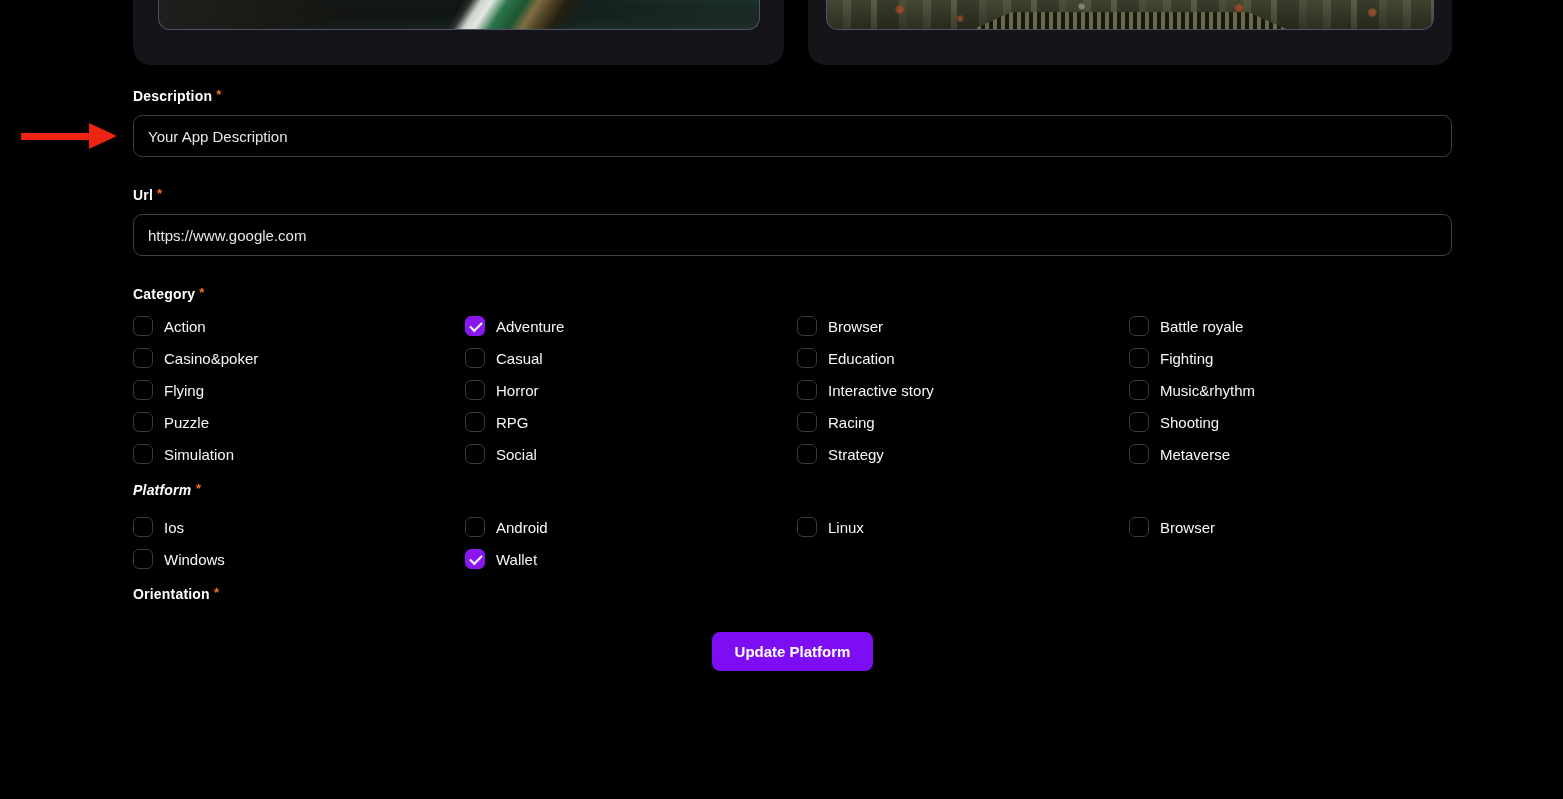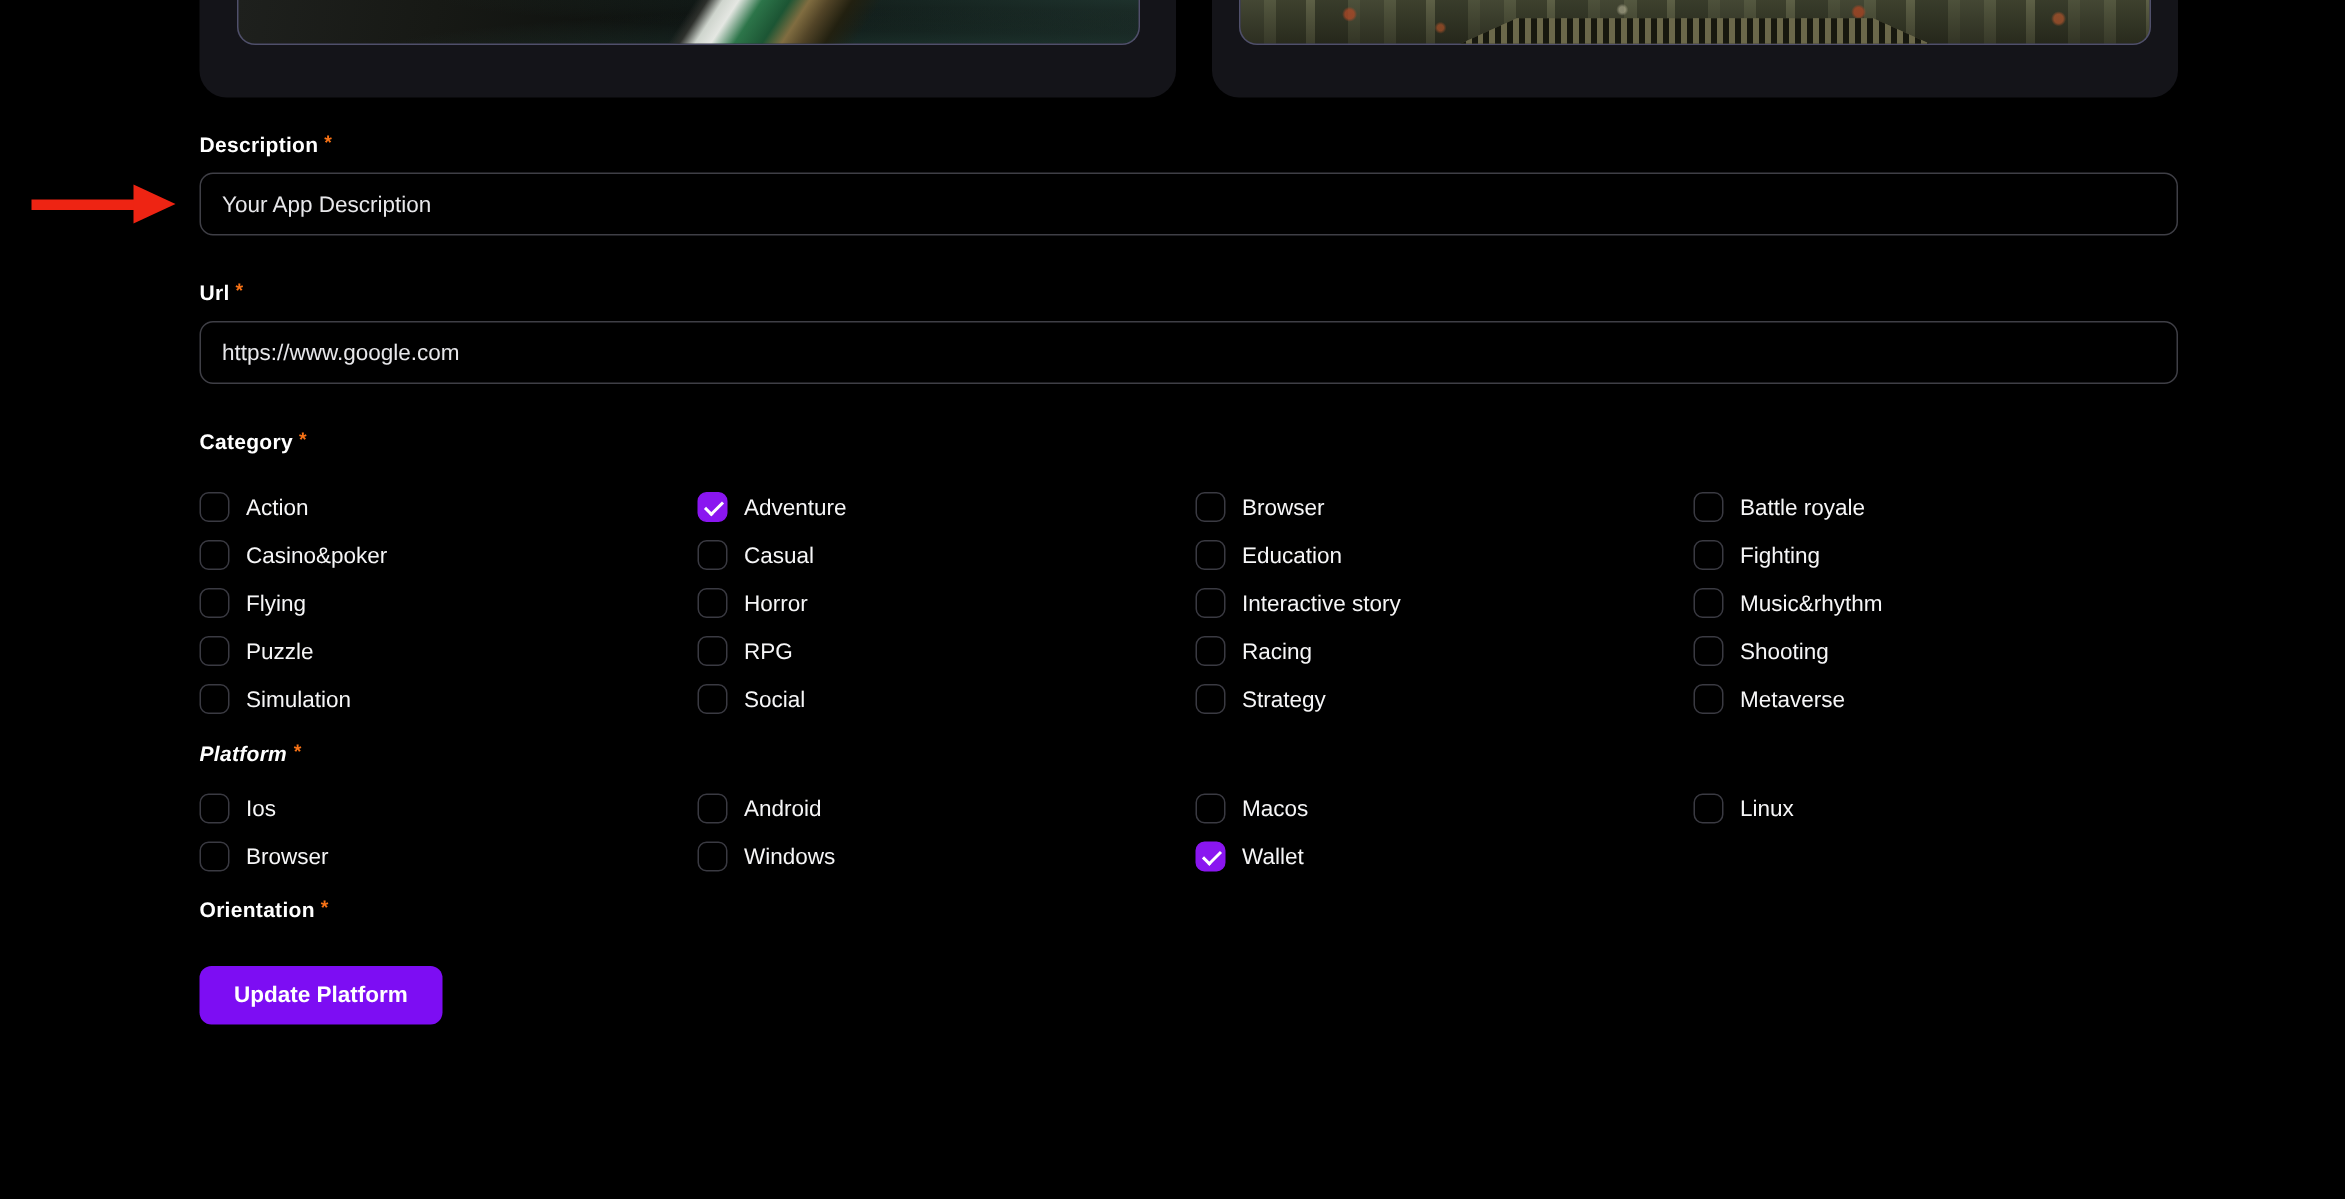--- a/index.html
+++ b/index.html
@@ -98,21 +98,21 @@
     border-radius: 9px;
     color: #e7e7ea;
     font-family: "Liberation Sans", sans-serif;
     font-size: 15px;
     padding: 16px 14px;
     outline: none;
   }
   .lbl-url, .lbl-category { margin-top: 29px; }
 
   .cb-grid {
-    margin-top: 20px;
+    margin-top: 8px;
     display: grid;
     grid-template-columns: 332px 332px 332px auto;
     grid-auto-rows: 32px;
     align-items: center;
   }
   .cb-item { display: flex; align-items: center; gap: 11px; cursor: pointer; height: 32px; }
   .cb-box {
     width: 20px; height: 20px; flex: 0 0 20px;
     border: 1px solid var(--checkbox-border, #3a3a42);
     border-radius: 6px;
@@ -134,21 +134,21 @@
   .cb-label { font-size: 15px; color: #f6f6f7; }
 
   .lbl-platform { margin-top: 11px; font-style: italic; }
   .grid-platform { margin-top: 13px; }
   .lbl-orientation { margin-top: 10px; }
   .row-flex {
     margin-top: 14px;
     display: flex; align-items: center; gap: 25px; height: 32px;
   }
 
-  .actions { display: flex; justify-content: flex-start; margin-top: 30px; }
+  .actions { display: flex; justify-content: center; margin-top: 30px; }
   .btn-primary {
     height: 39px;
     padding: 0 23px;
     background: var(--accent-button, #7d0df3);
     color: #fff;
     border: none;
     border-radius: 8px;
     font-family: "Liberation Sans", sans-serif;
     font-size: 15px;
     font-weight: 700;
@@ -281,24 +281,20 @@
       <label class="cb-item">
     <span class="cb-box"></span>
     <span class="cb-label">Ios</span>
   </label>
       <label class="cb-item">
     <span class="cb-box"></span>
     <span class="cb-label">Android</span>
   </label>
       <label class="cb-item">
     <span class="cb-box"></span>
-    <span class="cb-label">Macos</span>
-  </label>
-      <label class="cb-item">
-    <span class="cb-box"></span>
     <span class="cb-label">Linux</span>
   </label>
       <label class="cb-item">
     <span class="cb-box"></span>
     <span class="cb-label">Browser</span>
   </label>
       <label class="cb-item">
     <span class="cb-box"></span>
     <span class="cb-label">Windows</span>
   </label>

